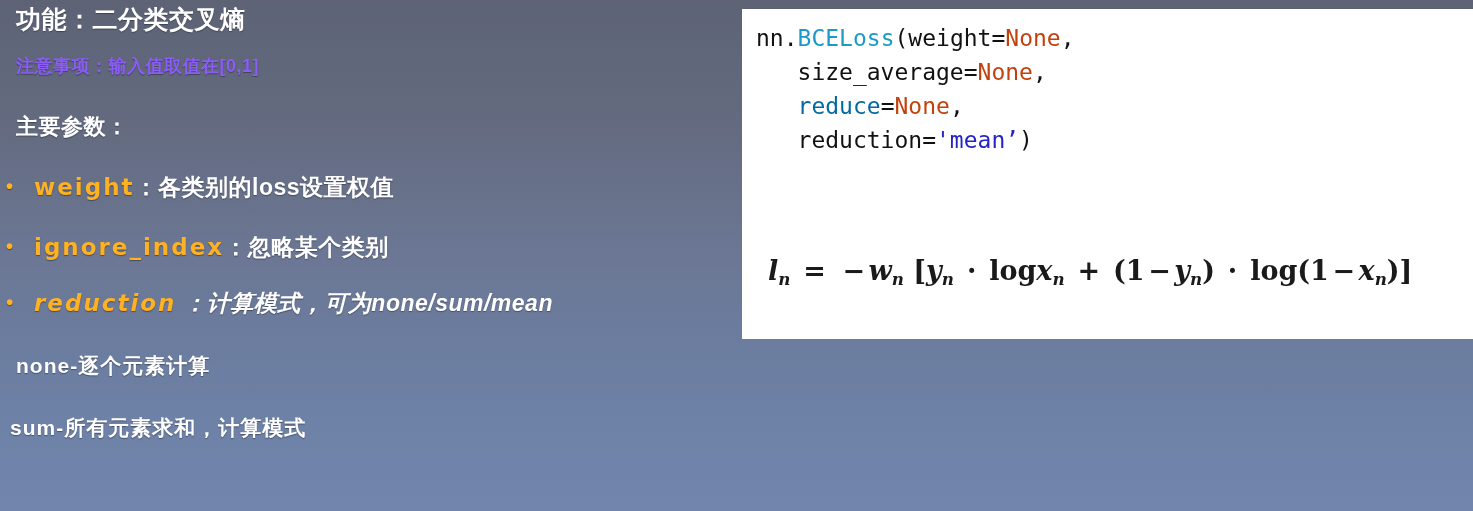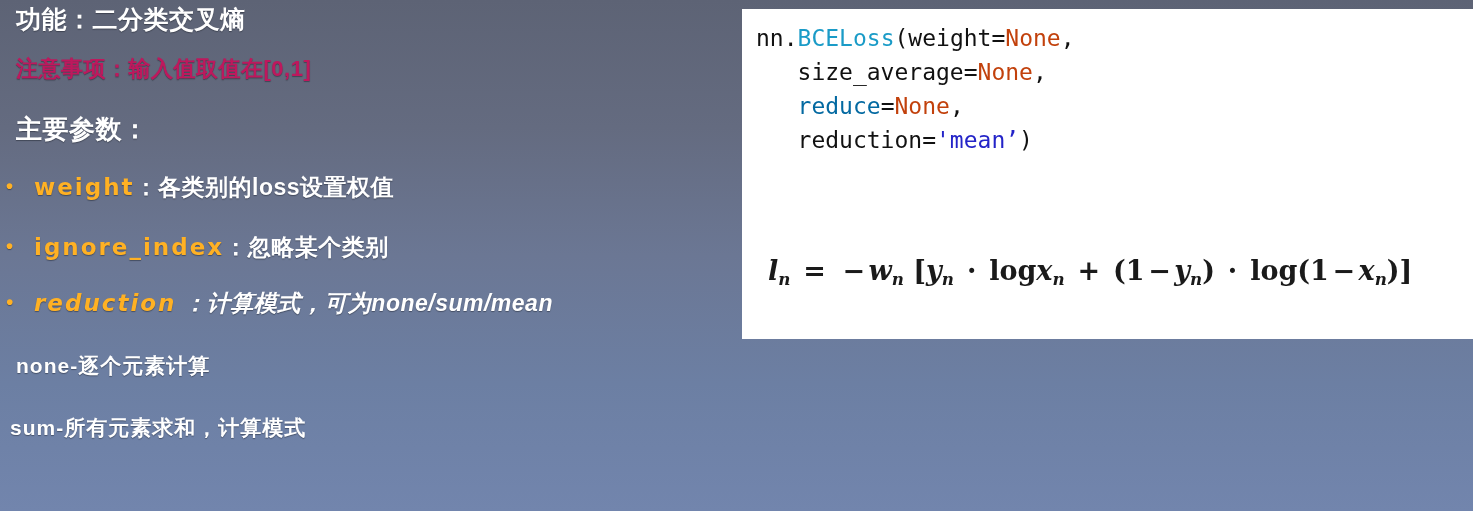--- a/index.html
+++ b/index.html
@@ -10,22 +10,22 @@
     position:relative;
   }
   .slide{position:absolute;inset:0;}
 
   
   .left{position:absolute;left:0;top:0;width:742px;height:511px;}
   .line{position:absolute;left:0;white-space:nowrap;
         font-weight:bold;color:#ffffff;letter-spacing:.5px;
         text-shadow:0 1px 1px rgba(25,28,38,.45);margin-left:16px;}
   .l-title{top:3px;font-size:25px;}
-  .l-note{top:54px;font-size:22px;color:#be185d;}
-  .l-params{top:112px;font-size:26px;}
+  .l-note{top:54px;font-size:18px;color:#8b5cf6;}
+  .l-params{top:112px;font-size:22px;}
 
   .bullet{position:absolute;left:6px;white-space:nowrap;font-size:23px;font-weight:bold;
           color:#ffffff;text-shadow:0 1px 1px rgba(25,28,38,.45);}
   .bullet .dot{display:inline-block;width:28px;color:#ffb124;font-size:20px;vertical-align:2px;}
   .bullet .pname{color:#ffb124;letter-spacing:2px;font-family:"DejaVu Sans",sans-serif;}
   .bullet .pdesc{color:#ffffff;letter-spacing:.5px;}
   .b1{top:172px;}
   .b2{top:232px;}
   .b3{top:288px;font-style:italic;}
 

